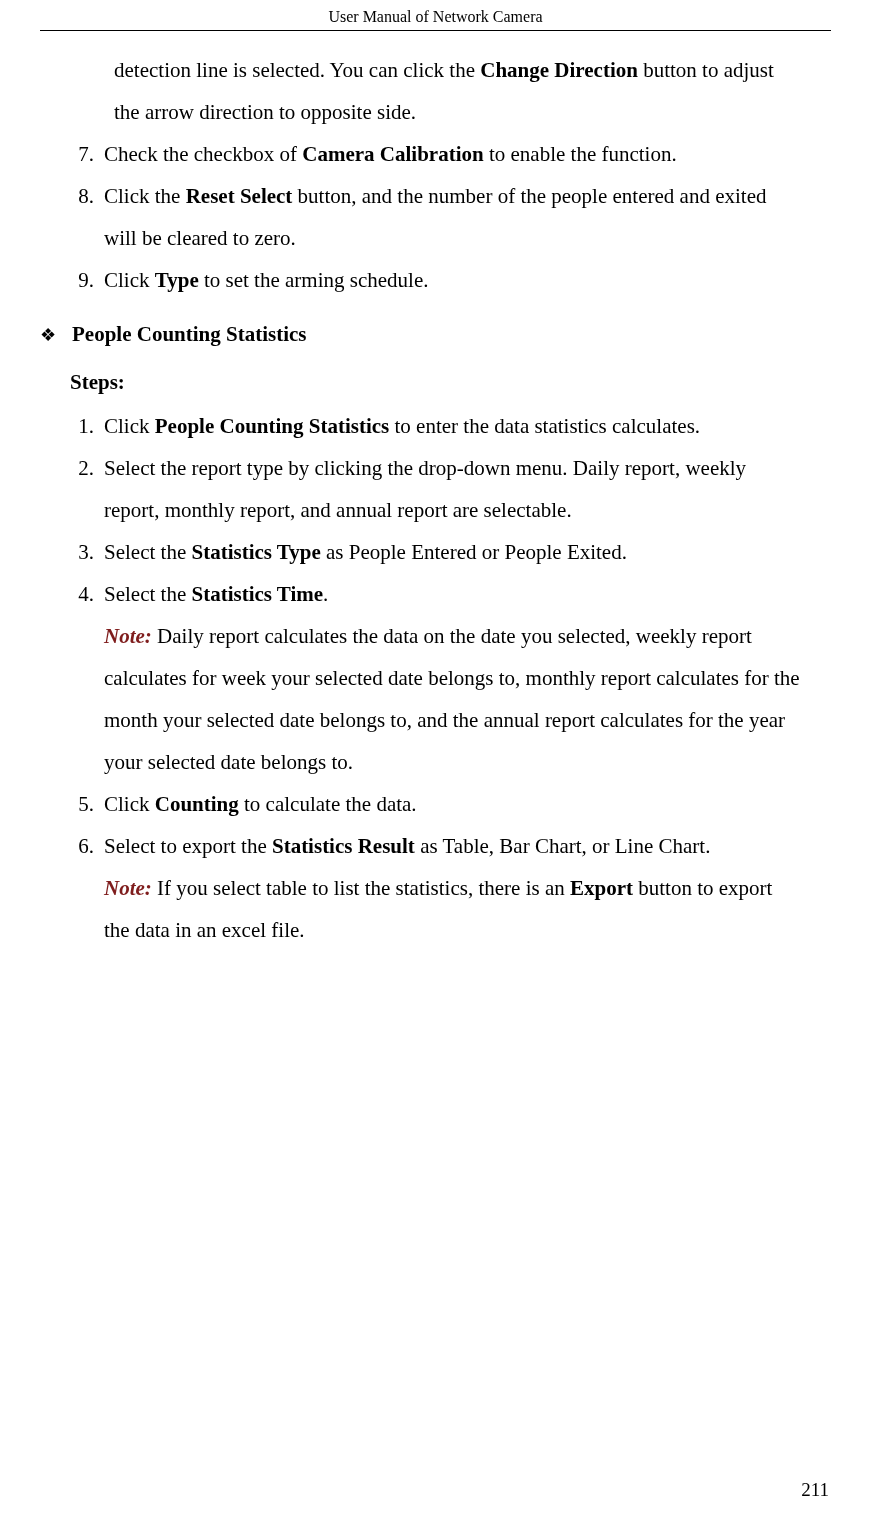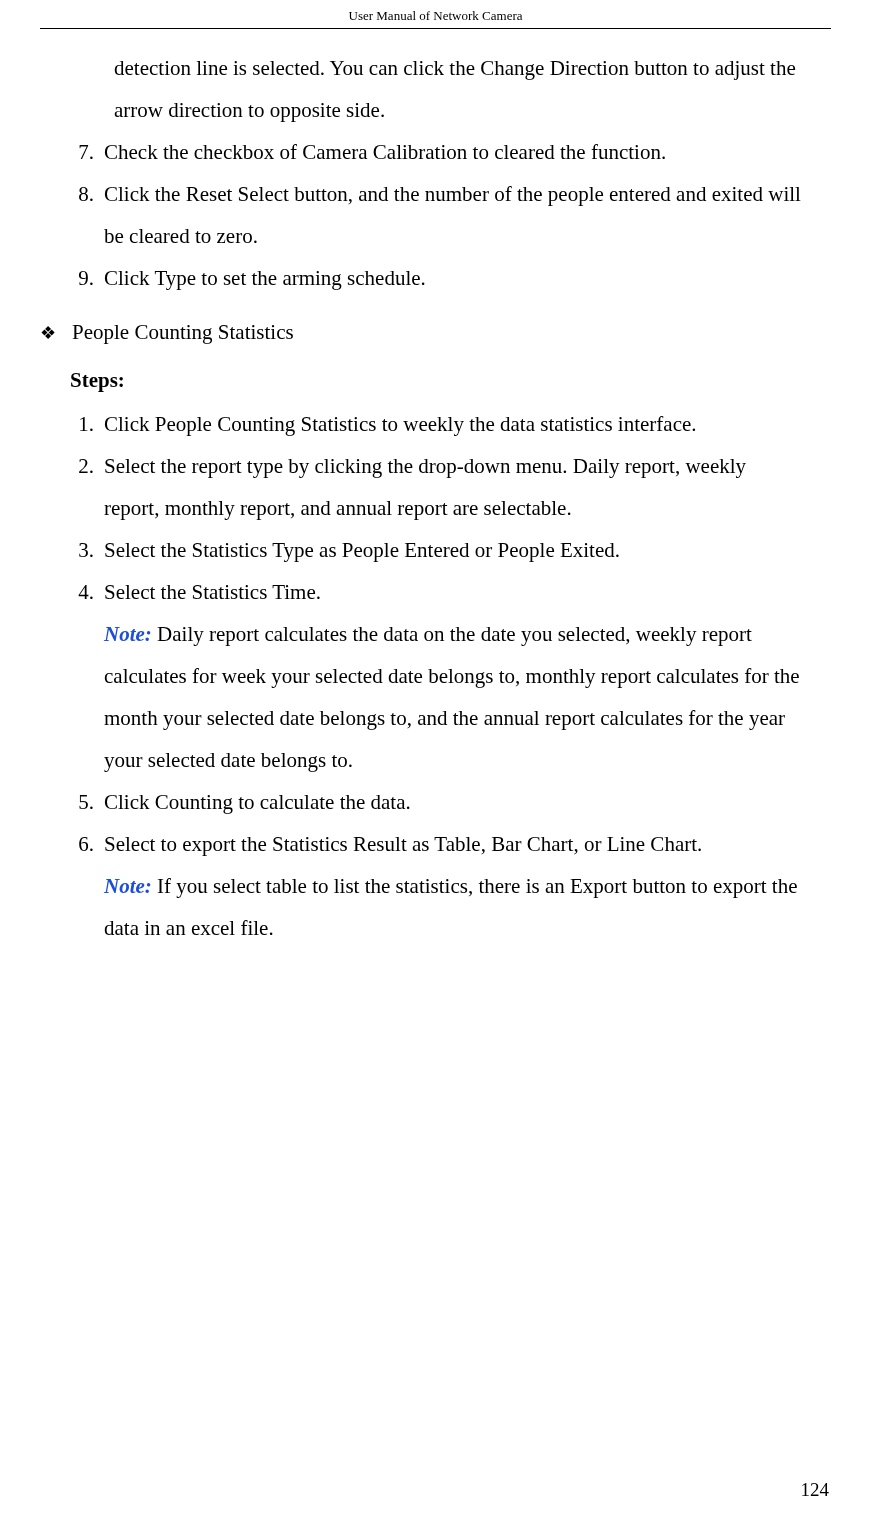--- a/index.html
+++ b/index.html
@@ -14,21 +14,21 @@
       height: 1531px;
       position: relative;
       font-size: 21px;
       color: #000;
     }
     .page {
       padding: 0 40px;
     }
     .header {
       text-align: center;
-      font-size: 13px;
+      font-size: 16px;
       padding: 8px 0 4px 0;
     }
     .header-line {
       border-bottom: 1.5px solid #000;
       margin: 0 0 18px 0;
     }
     .content {
       padding: 0 30px;
       line-height: 2.0;
     }
@@ -41,41 +41,41 @@
       text-align: right;
       padding-right: 10px;
     }
     .list-text {
       flex: 1;
     }
     .indent-sub {
       padding-left: 44px;
     }
     .bold {
-      font-weight: normal;
+      font-weight: bold;
     }
     .section-head {
       display: flex;
       align-items: baseline;
       margin-top: 12px;
       margin-bottom: 6px;
       margin-left: -30px;
     }
     .diamond {
       font-size: 18px;
       margin-right: 12px;
       width: 20px;
       display: inline-block;
     }
     .steps-label {
       font-weight: bold;
       margin-bottom: 2px;
     }
     .note {
-      color: #1d4ed8;
+      color: #7f1d1d;
       font-weight: bold;
       font-style: italic;
     }
     .page-num {
       position: absolute;
       bottom: 30px;
       right: 42px;
       font-size: 19px;
     }
     .ol-block .list-item {
@@ -91,21 +91,21 @@
 
   <div class="content">
 
     <div class="indent-sub">
       <span>detection line is selected. You can click the </span><span class="bold">Change Direction</span><span> button to adjust the arrow direction to opposite side.</span>
     </div>
 
     <div class="ol-block">
       <div class="list-item">
         <div class="list-num">7.</div>
-        <div class="list-text"><span>Check the checkbox of </span><span class="bold">Camera Calibration</span><span> to cleared the function.</span></div>
+        <div class="list-text"><span>Check the checkbox of </span><span class="bold">Camera Calibration</span><span> to enable the function.</span></div>
       </div>
 
       <div class="list-item">
         <div class="list-num">8.</div>
         <div class="list-text"><span>Click the </span><span class="bold">Reset Select</span><span> button, and the number of the people entered and exited will be cleared to zero.</span></div>
       </div>
 
       <div class="list-item">
         <div class="list-num">9.</div>
         <div class="list-text"><span>Click </span><span class="bold">Type</span><span> to set the arming schedule.</span></div>
@@ -118,21 +118,21 @@
       <span class="diamond">❖</span>
       <span class="bold">People Counting Statistics</span>
     </div>
 
     <div class="steps-label">Steps:</div>
 
     <div class="ol-block">
 
       <div class="list-item">
         <div class="list-num">1.</div>
-        <div class="list-text"><span>Click </span><span class="bold">People Counting Statistics</span><span> to weekly the data statistics interface.</span></div>
+        <div class="list-text"><span>Click </span><span class="bold">People Counting Statistics</span><span> to enter the data statistics calculates.</span></div>
       </div>
 
       <div class="list-item">
         <div class="list-num">2.</div>
         <div class="list-text">Select the report type by clicking the drop-down menu. Daily report, weekly report, monthly report, and annual report are selectable.</div>
       </div>
 
       <div class="list-item">
         <div class="list-num">3.</div>
         <div class="list-text"><span>Select the </span><span class="bold">Statistics Type</span><span> as People Entered or People Exited.</span></div>
@@ -159,13 +159,13 @@
           <br>
           <span class="note">Note:</span><span> If you select table to list the statistics, there is an </span><span class="bold">Export</span><span> button to export the data in an excel file.</span>
         </div>
       </div>
 
     </div>
 
   </div>
 </div>
 
-<div class="page-num">124</div>
+<div class="page-num">211</div>
 
 </body></html>

